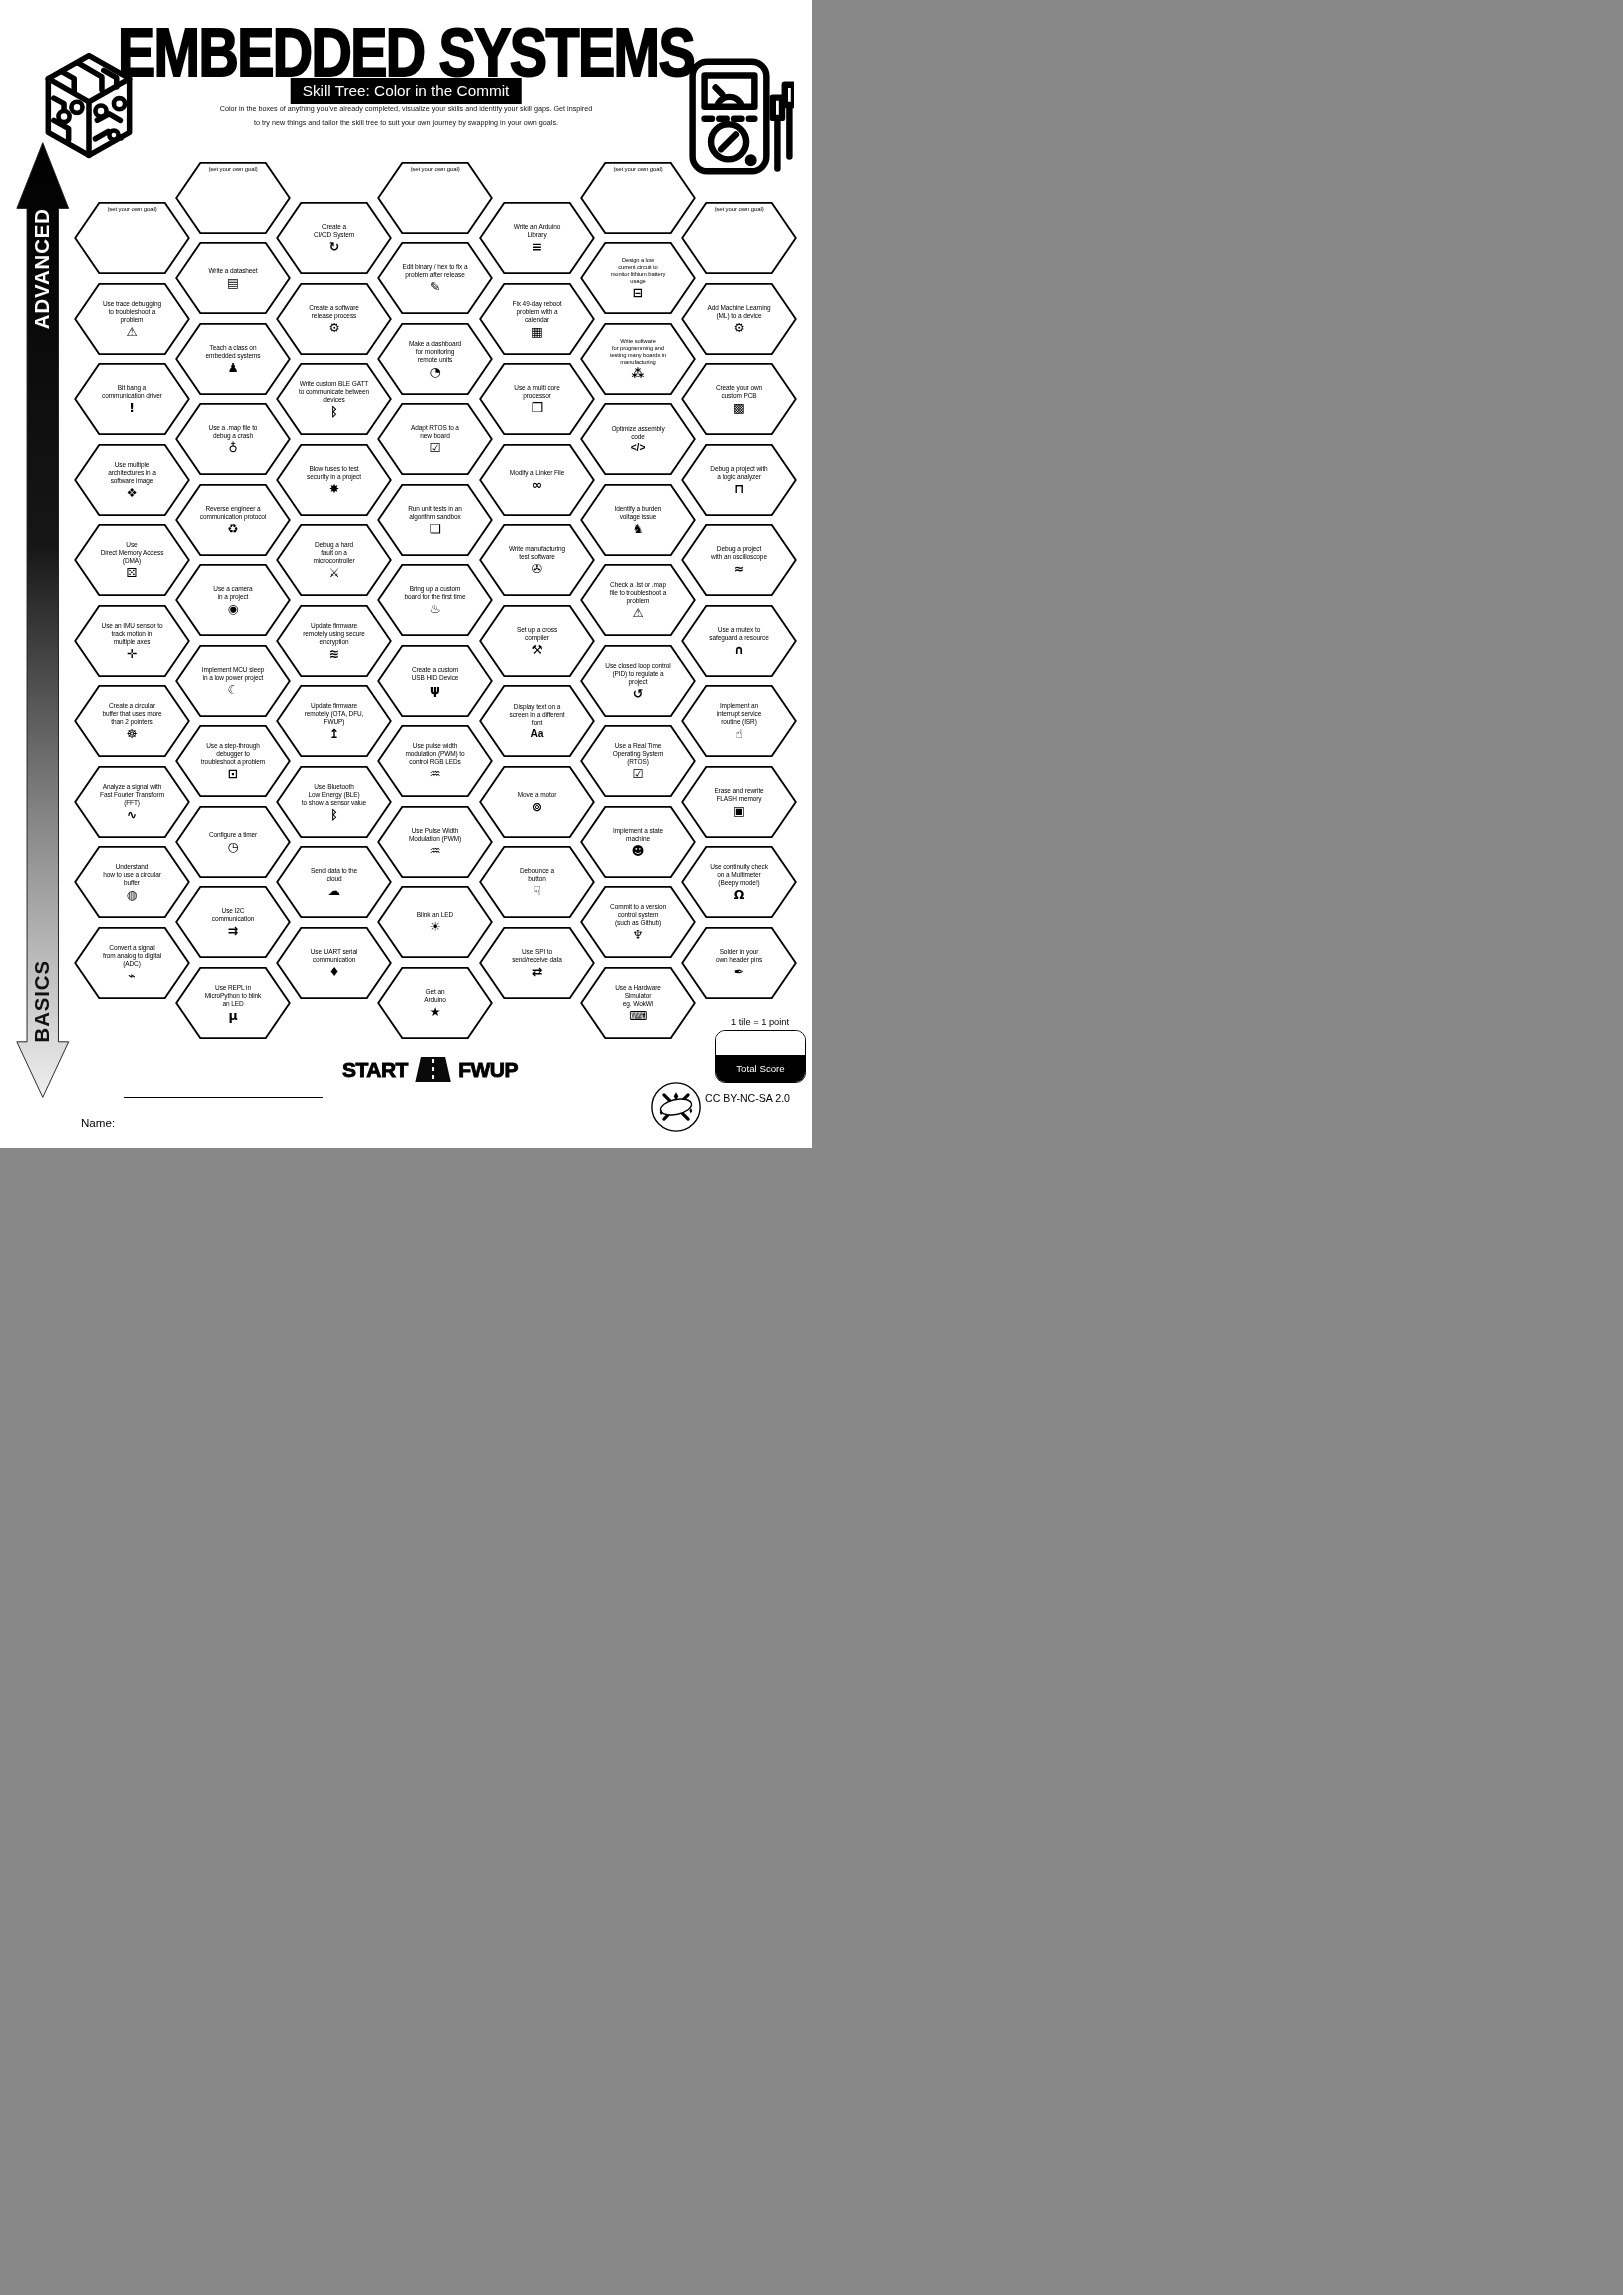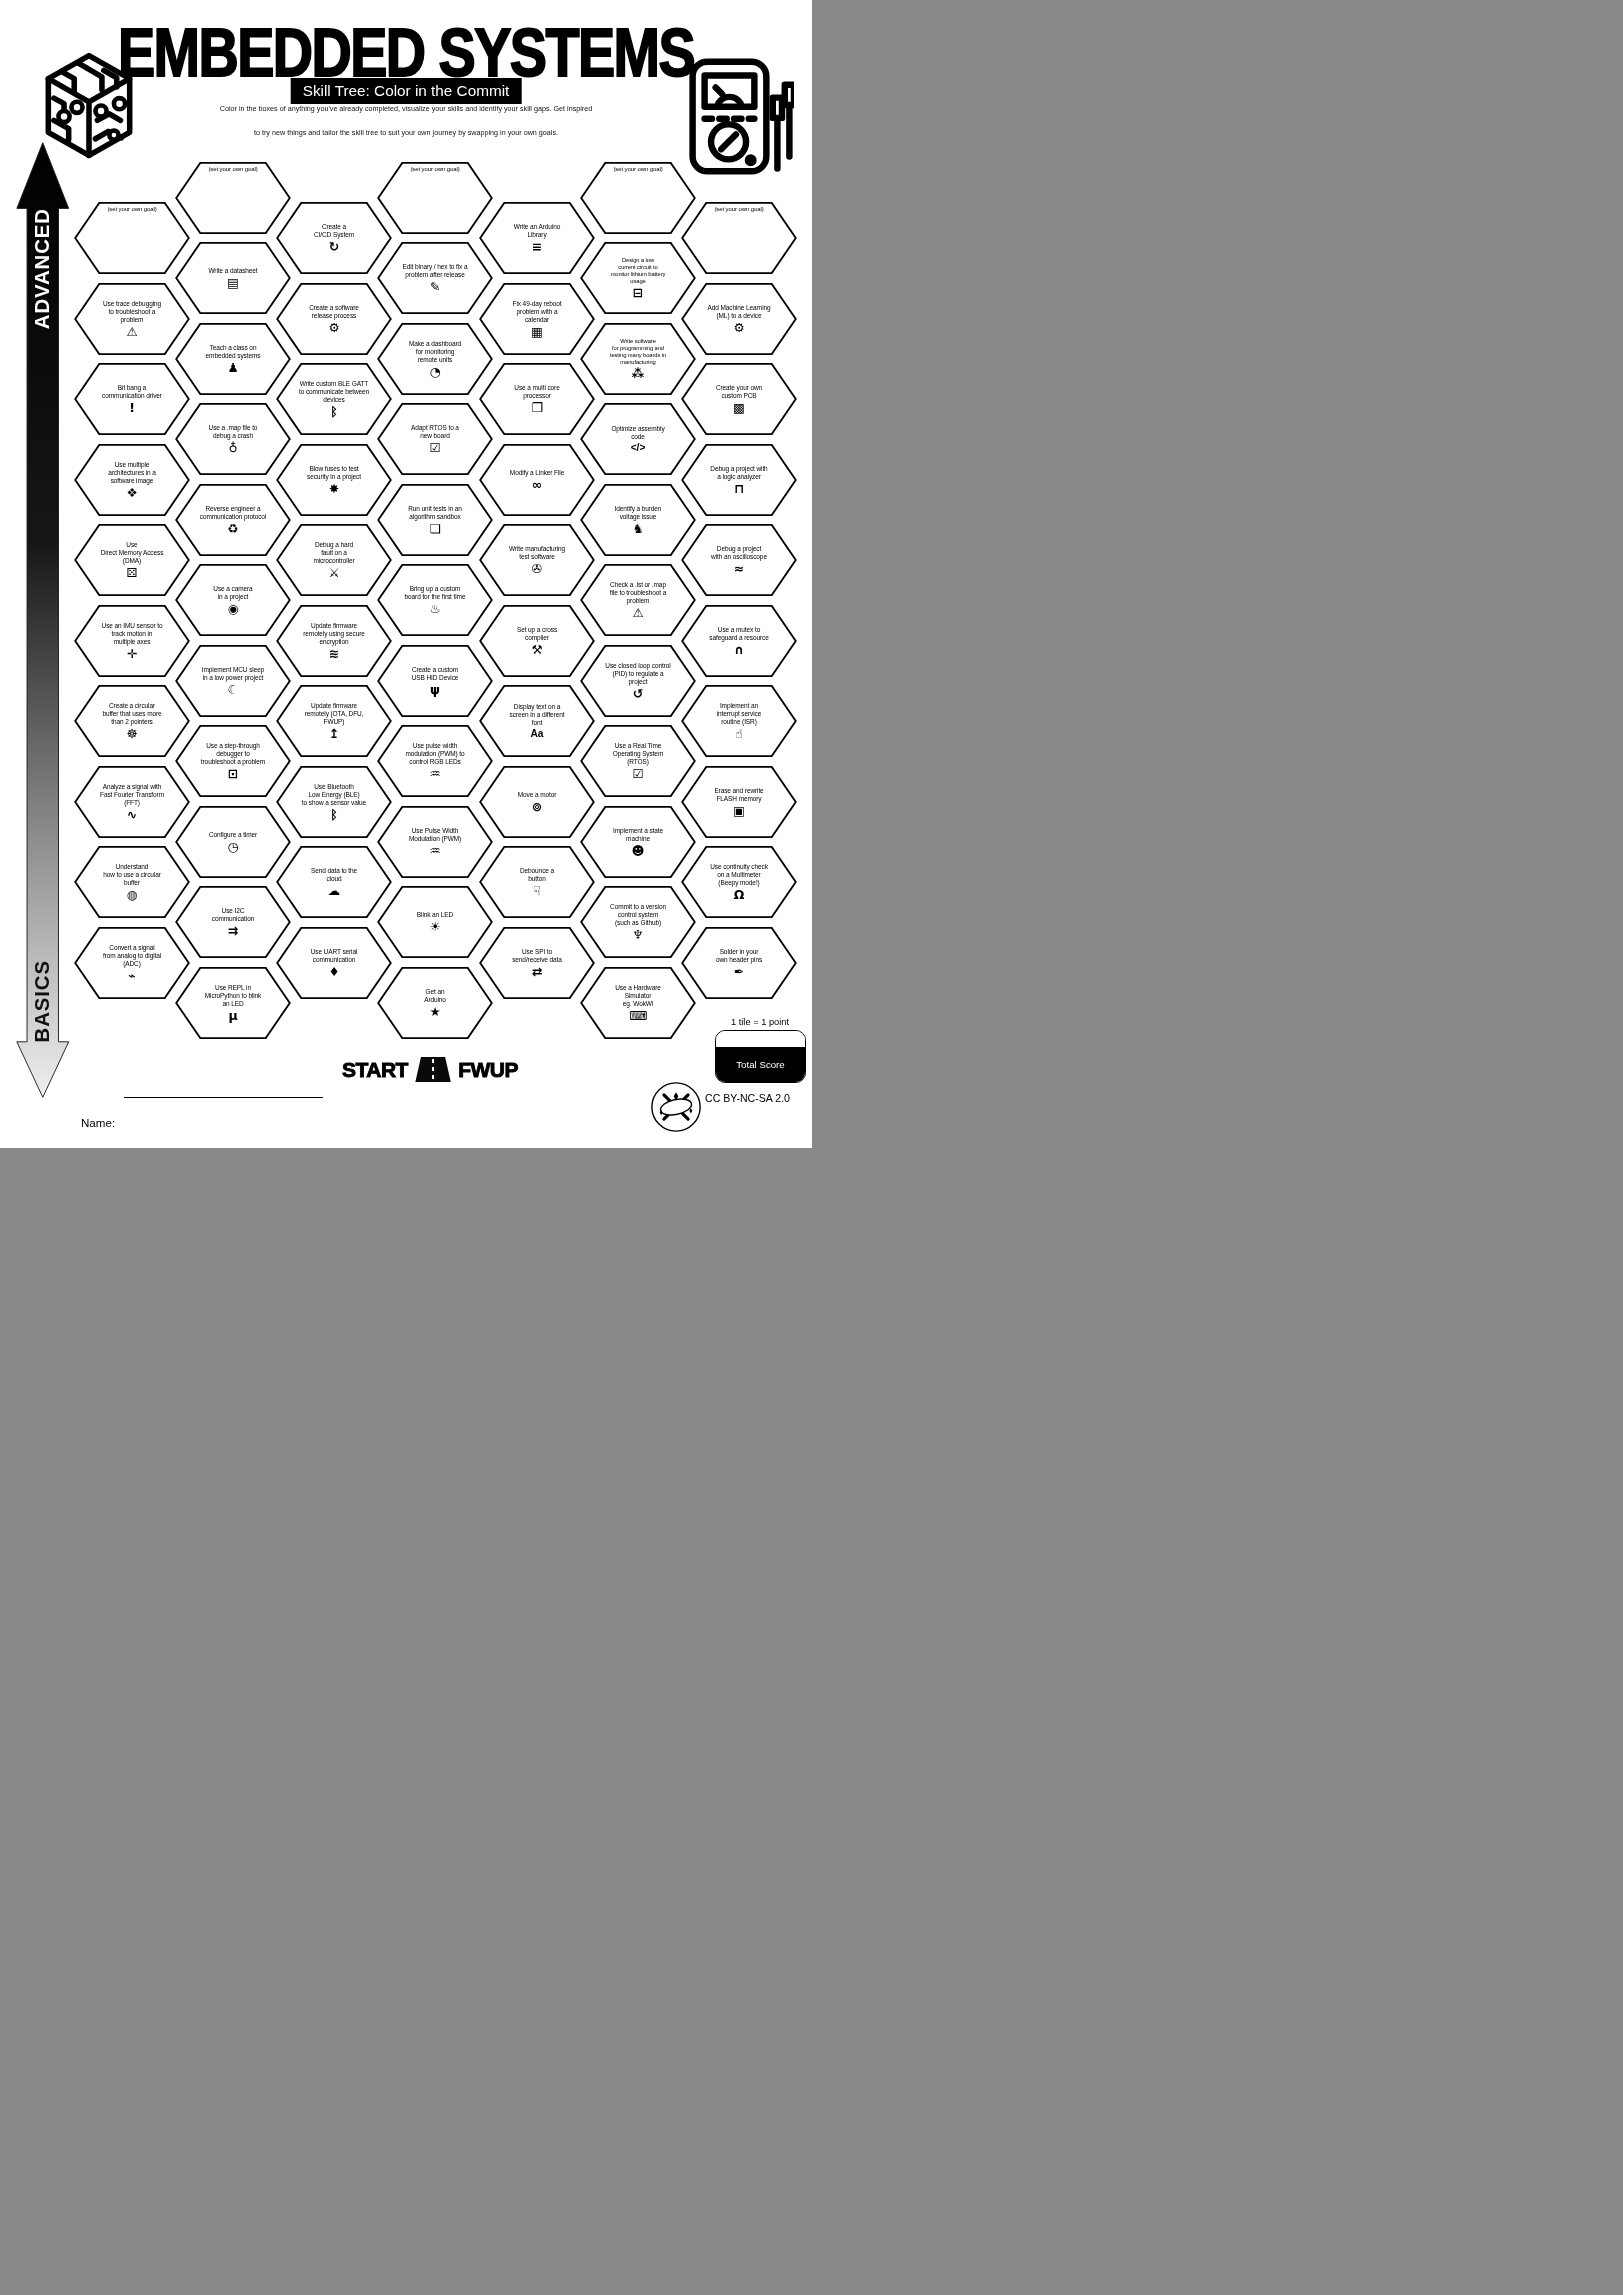--- a/index.html
+++ b/index.html
@@ -5,21 +5,21 @@
   html,body{margin:0;padding:0;background:#888;}
   #page{position:relative;width:812px;height:1148px;background:#fff;overflow:hidden;
         font-family:"Liberation Sans",sans-serif;color:#000;}
   
   #title{position:absolute;left:0;right:0;top:13px;text-align:center;font-size:68px;
          font-weight:700;letter-spacing:-1.9px;transform:scaleX(.82);transform-origin:50% 0;
          -webkit-text-stroke:1.9px #000;white-space:nowrap;}
   #subtitle-box{position:absolute;left:50%;top:78px;transform:translateX(-50%);
          background:#000;color:#fff;padding:4.2px 12px;font-size:15.3px;}
   .desc{position:absolute;left:0;right:0;text-align:center;font-size:7.2px;color:#111;}
-  #desc1{top:104px}#desc2{top:128px}
+  #desc1{top:104px}#desc2{top:118px}
   
   #skill-arrow{position:absolute;left:14px;top:139px;}
   .vtext{position:absolute;writing-mode:vertical-rl;transform:rotate(180deg);
          font-weight:700;font-size:20.4px;letter-spacing:0.9px;}
   #advanced-label{left:30.5px;top:208px;color:#fff;}
   #basics-label{left:30.5px;top:960px;color:#111;}
   
   .hex{position:absolute;width:116px;height:72px;}
   .hex svg{position:absolute;left:0;top:0;}
   .hex .content{position:absolute;left:0;top:0;right:0;bottom:0;display:flex;
@@ -42,21 +42,21 @@
         transform:translateX(-50%);
         background:repeating-linear-gradient(#fff 0 4.2px,transparent 4.2px 7.9px);}
   #name-row{position:absolute;left:81px;top:1116px;font-size:11.6px;}
   #name-line{position:absolute;left:124px;top:1097px;width:199px;border-top:1.2px solid #000;}
   #tile-point{position:absolute;left:715px;top:1017px;width:90px;text-align:center;
         font-size:9.3px;}
   #score-box{position:absolute;left:715px;top:1030px;width:91px;height:53px;
         border:1.6px solid #000;border-radius:10.2px;box-sizing:border-box;background:#fff;
         overflow:hidden;display:flex;flex-direction:column;}
   #score-blank{flex:1;background:#fff;}
-  #score-strip{height:35px;background:#000;color:#fff;display:flex;align-items:center;
+  #score-strip{height:27px;background:#000;color:#fff;display:flex;align-items:center;
         justify-content:center;font-size:9.7px;}
   #cc-badge{position:absolute;left:650px;top:1081px;z-index:3;}
   #cc-text{position:absolute;left:705px;top:1092px;font-size:10.6px;letter-spacing:0;}
   
   #footer{position:absolute;left:0;right:0;bottom:0;height:33px;background:#000;color:#fff;
         display:flex;align-items:center;}
   #footer .f-left{position:absolute;left:8.3px;font-size:6.5px;}
   #footer .f-center{position:absolute;left:0;right:0;text-align:center;font-size:9.3px;}
   #footer .f-right{position:absolute;right:7.4px;font-size:6.5px;}
   

